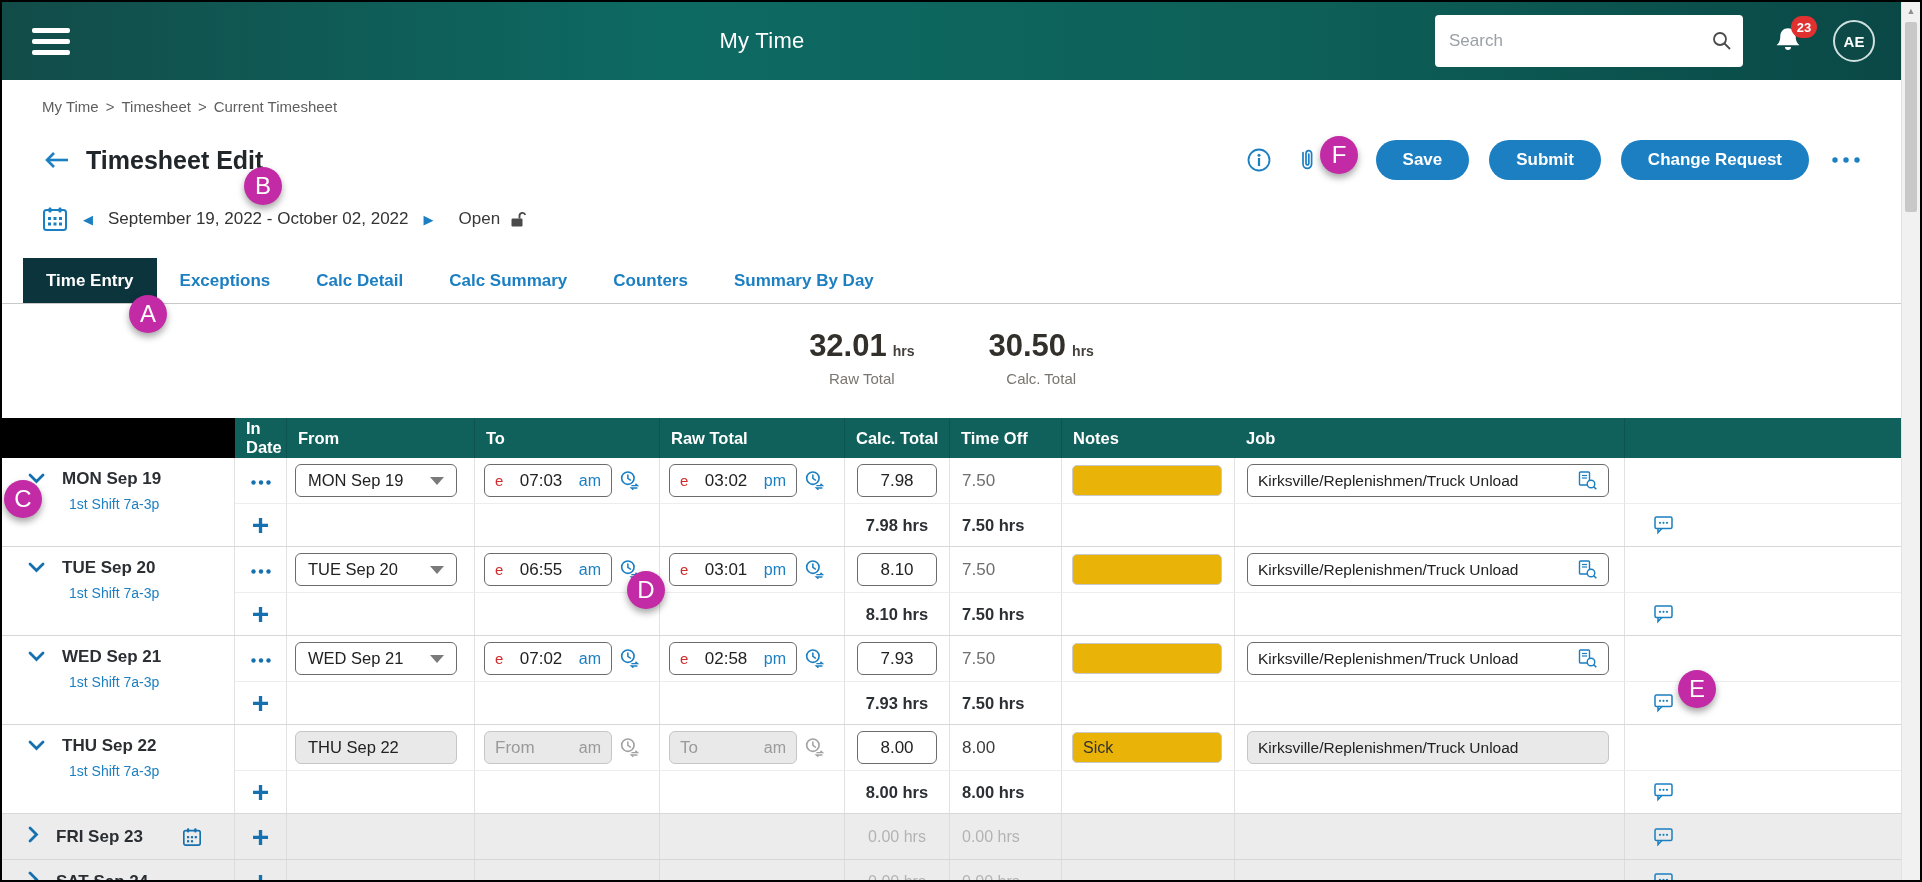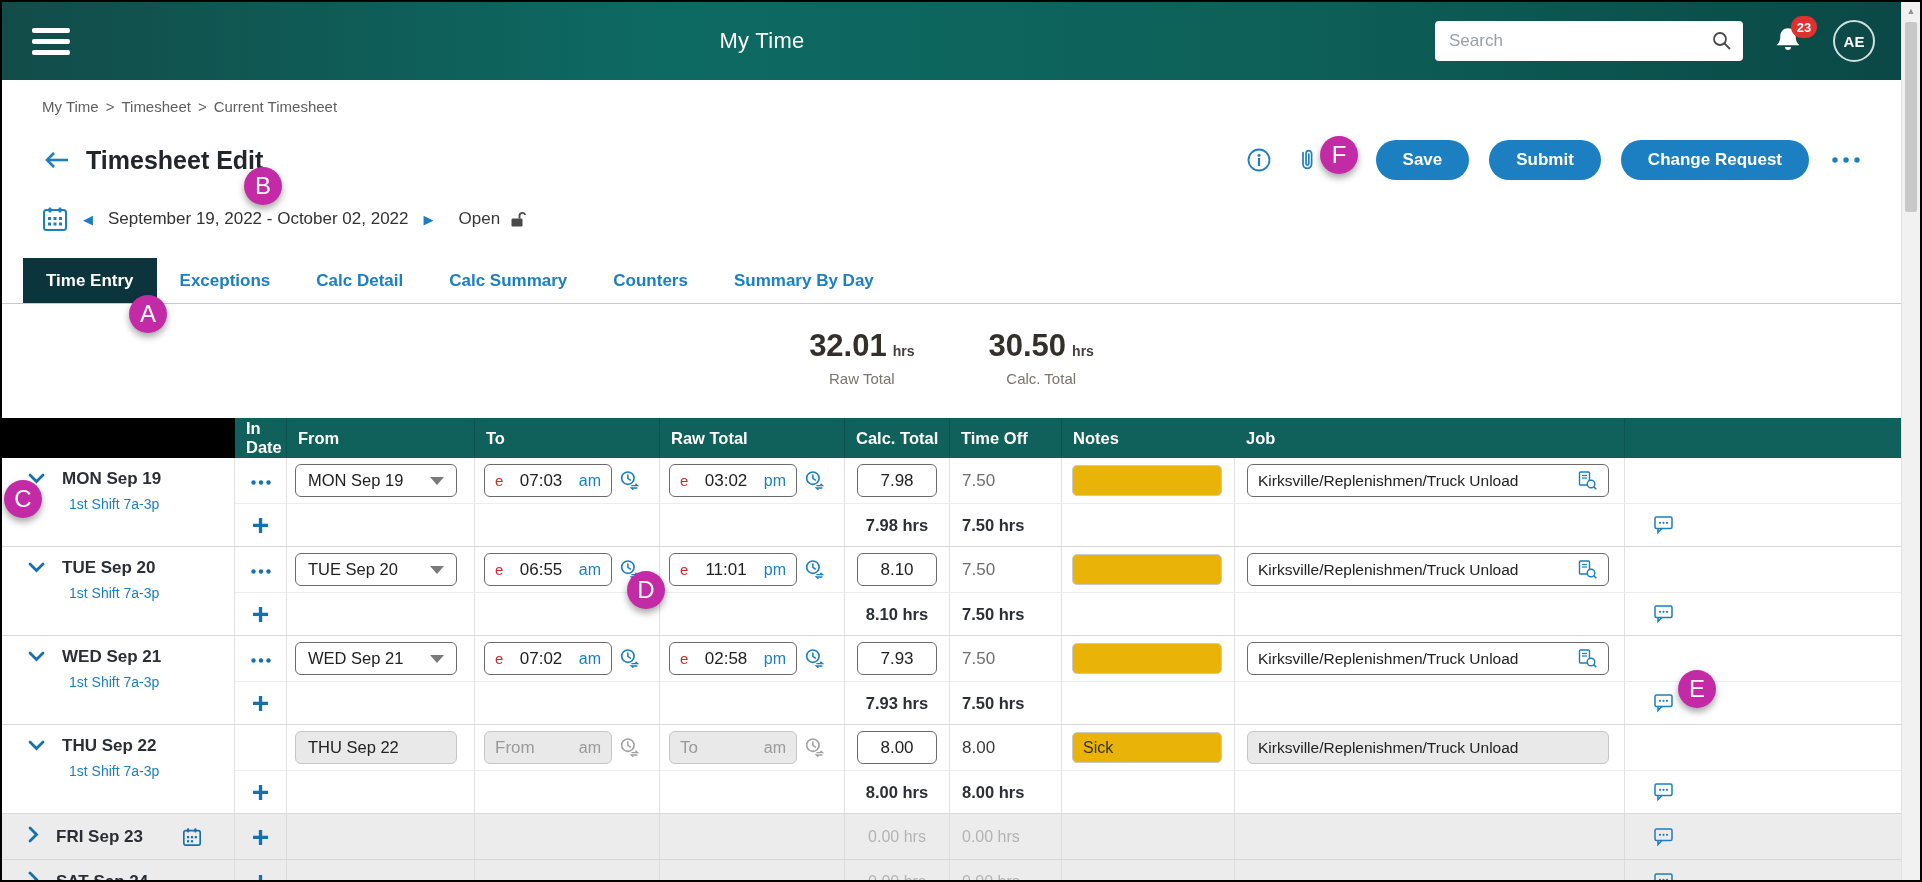--- a/index.html
+++ b/index.html
@@ -8,21 +8,21 @@
   .frame { position:relative; width:1922px; height:882px; border:2px solid #000; background:#fff; overflow:hidden; }
   .app { position:absolute; left:0; top:0; right:19px; bottom:0; overflow:hidden; }
 
   
   .topbar { height:78px; display:flex; align-items:center; position:relative;
     background:linear-gradient(90deg,#124c49 0%,#0d6a63 35%,#0d6058 68%,#0a4846 100%); }
   .hamburger { margin-left:30px; width:38px; cursor:pointer; }
   .hamburger div { height:5px; background:#fff; border-radius:2px; margin:6px 0; }
   .app-title { position:absolute; left:760px; transform:translateX(-50%); color:#fff; font-size:22px; letter-spacing:.3px; }
   .top-right { position:absolute; right:26px; display:flex; align-items:center; gap:28px; }
-  .searchbox { width:308px; height:40px; background:#fff; border-radius:4px; display:flex; align-items:center; padding:0 10px 0 14px; }
+  .searchbox { width:308px; height:52px; background:#fff; border-radius:4px; display:flex; align-items:center; padding:0 10px 0 14px; }
   .searchbox input { border:none; outline:none; flex:1; font-size:17px; color:#333; font-family:inherit; }
   .searchbox input::placeholder { color:#9aa0a6; }
   .bell-wrap { position:relative; width:34px; height:34px; }
   .badge-red { position:absolute; top:-8px; right:-12px; background:#e03131; color:#fff; border-radius:12px; min-width:26px; height:22px;
     font-size:13px; font-weight:bold; display:flex; align-items:center; justify-content:center; padding:0 5px; }
   .avatar { width:42px; height:42px; border-radius:50%; background:#0d4a47; border:2px solid #cfe0df; color:#fff;
     font-size:15px; font-weight:bold; display:flex; align-items:center; justify-content:center; }
 
   
   .breadcrumb { margin:18px 0 0 40px; height:20px; font-size:15px; color:#5f5f5f; display:flex; gap:7px; }
@@ -396,21 +396,21 @@
             <svg width="21" height="21" viewBox="0 0 18 18">
               <circle cx="7.6" cy="7" r="5.3" fill="none" stroke="currentColor" stroke-width="1.4"></circle>
               <path d="M7.6 4.2 v3 l2.2 1.4" fill="none" stroke="currentColor" stroke-width="1.3" stroke-linecap="round"></path>
               <path d="M10.6 13.4 h5.2 l-1.7-1.5 M15.8 15.4 h-5.2 l1.7 1.5" fill="none" stroke="currentColor" stroke-width="1.2"></path>
             </svg>
           </span>
     </div>
     <div class="cell top">
       <div class="timebox">
             <span class="e-flag">e</span>
-            <span class="t-val">11:01</span>
+            <span class="t-val">03:01</span>
             <span class="ampm">pm</span>
           </div>
       <span class="clock-ic">
             <svg width="21" height="21" viewBox="0 0 18 18">
               <circle cx="7.6" cy="7" r="5.3" fill="none" stroke="currentColor" stroke-width="1.4"></circle>
               <path d="M7.6 4.2 v3 l2.2 1.4" fill="none" stroke="currentColor" stroke-width="1.3" stroke-linecap="round"></path>
               <path d="M10.6 13.4 h5.2 l-1.7-1.5 M15.8 15.4 h-5.2 l1.7 1.5" fill="none" stroke="currentColor" stroke-width="1.2"></path>
             </svg>
           </span>
     </div>

